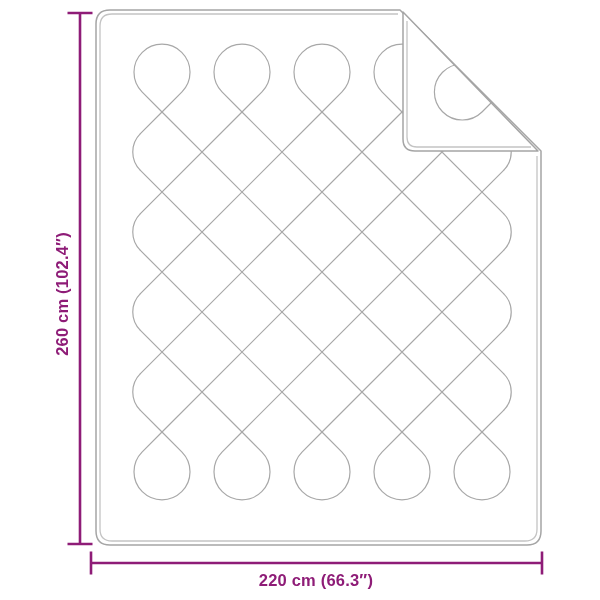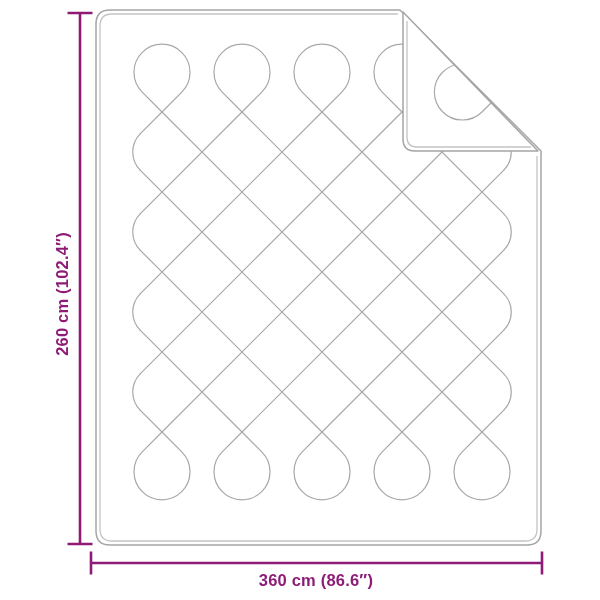--- a/index.html
+++ b/index.html
@@ -77,14 +77,14 @@
     <path class="piping" d="M407,21 V137 Q407,147 417,147 H531"></path>
     <g clip-path="url(#flapClip)">
       <path class="stitch" d="M502,92 L482,72 A28,28 0 1 0 482,112 L502,92"></path>
     </g>
 
     <path class="dim" d="M80,13 V544 M67.5,13 H92.5 M67.5,544 H92.5"></path>
     <path class="dim" d="M91,563 H542 M91,551.5 V574.5 M542,551.5 V574.5"></path>
   </svg>
 
   <div class="dim-label v">260 cm (102.4″)</div>
-  <div class="dim-label h">360 cm (86.6″)</div>
+  <div class="dim-label h">220 cm (66.3″)</div>
 </div>
 
 </body></html>

